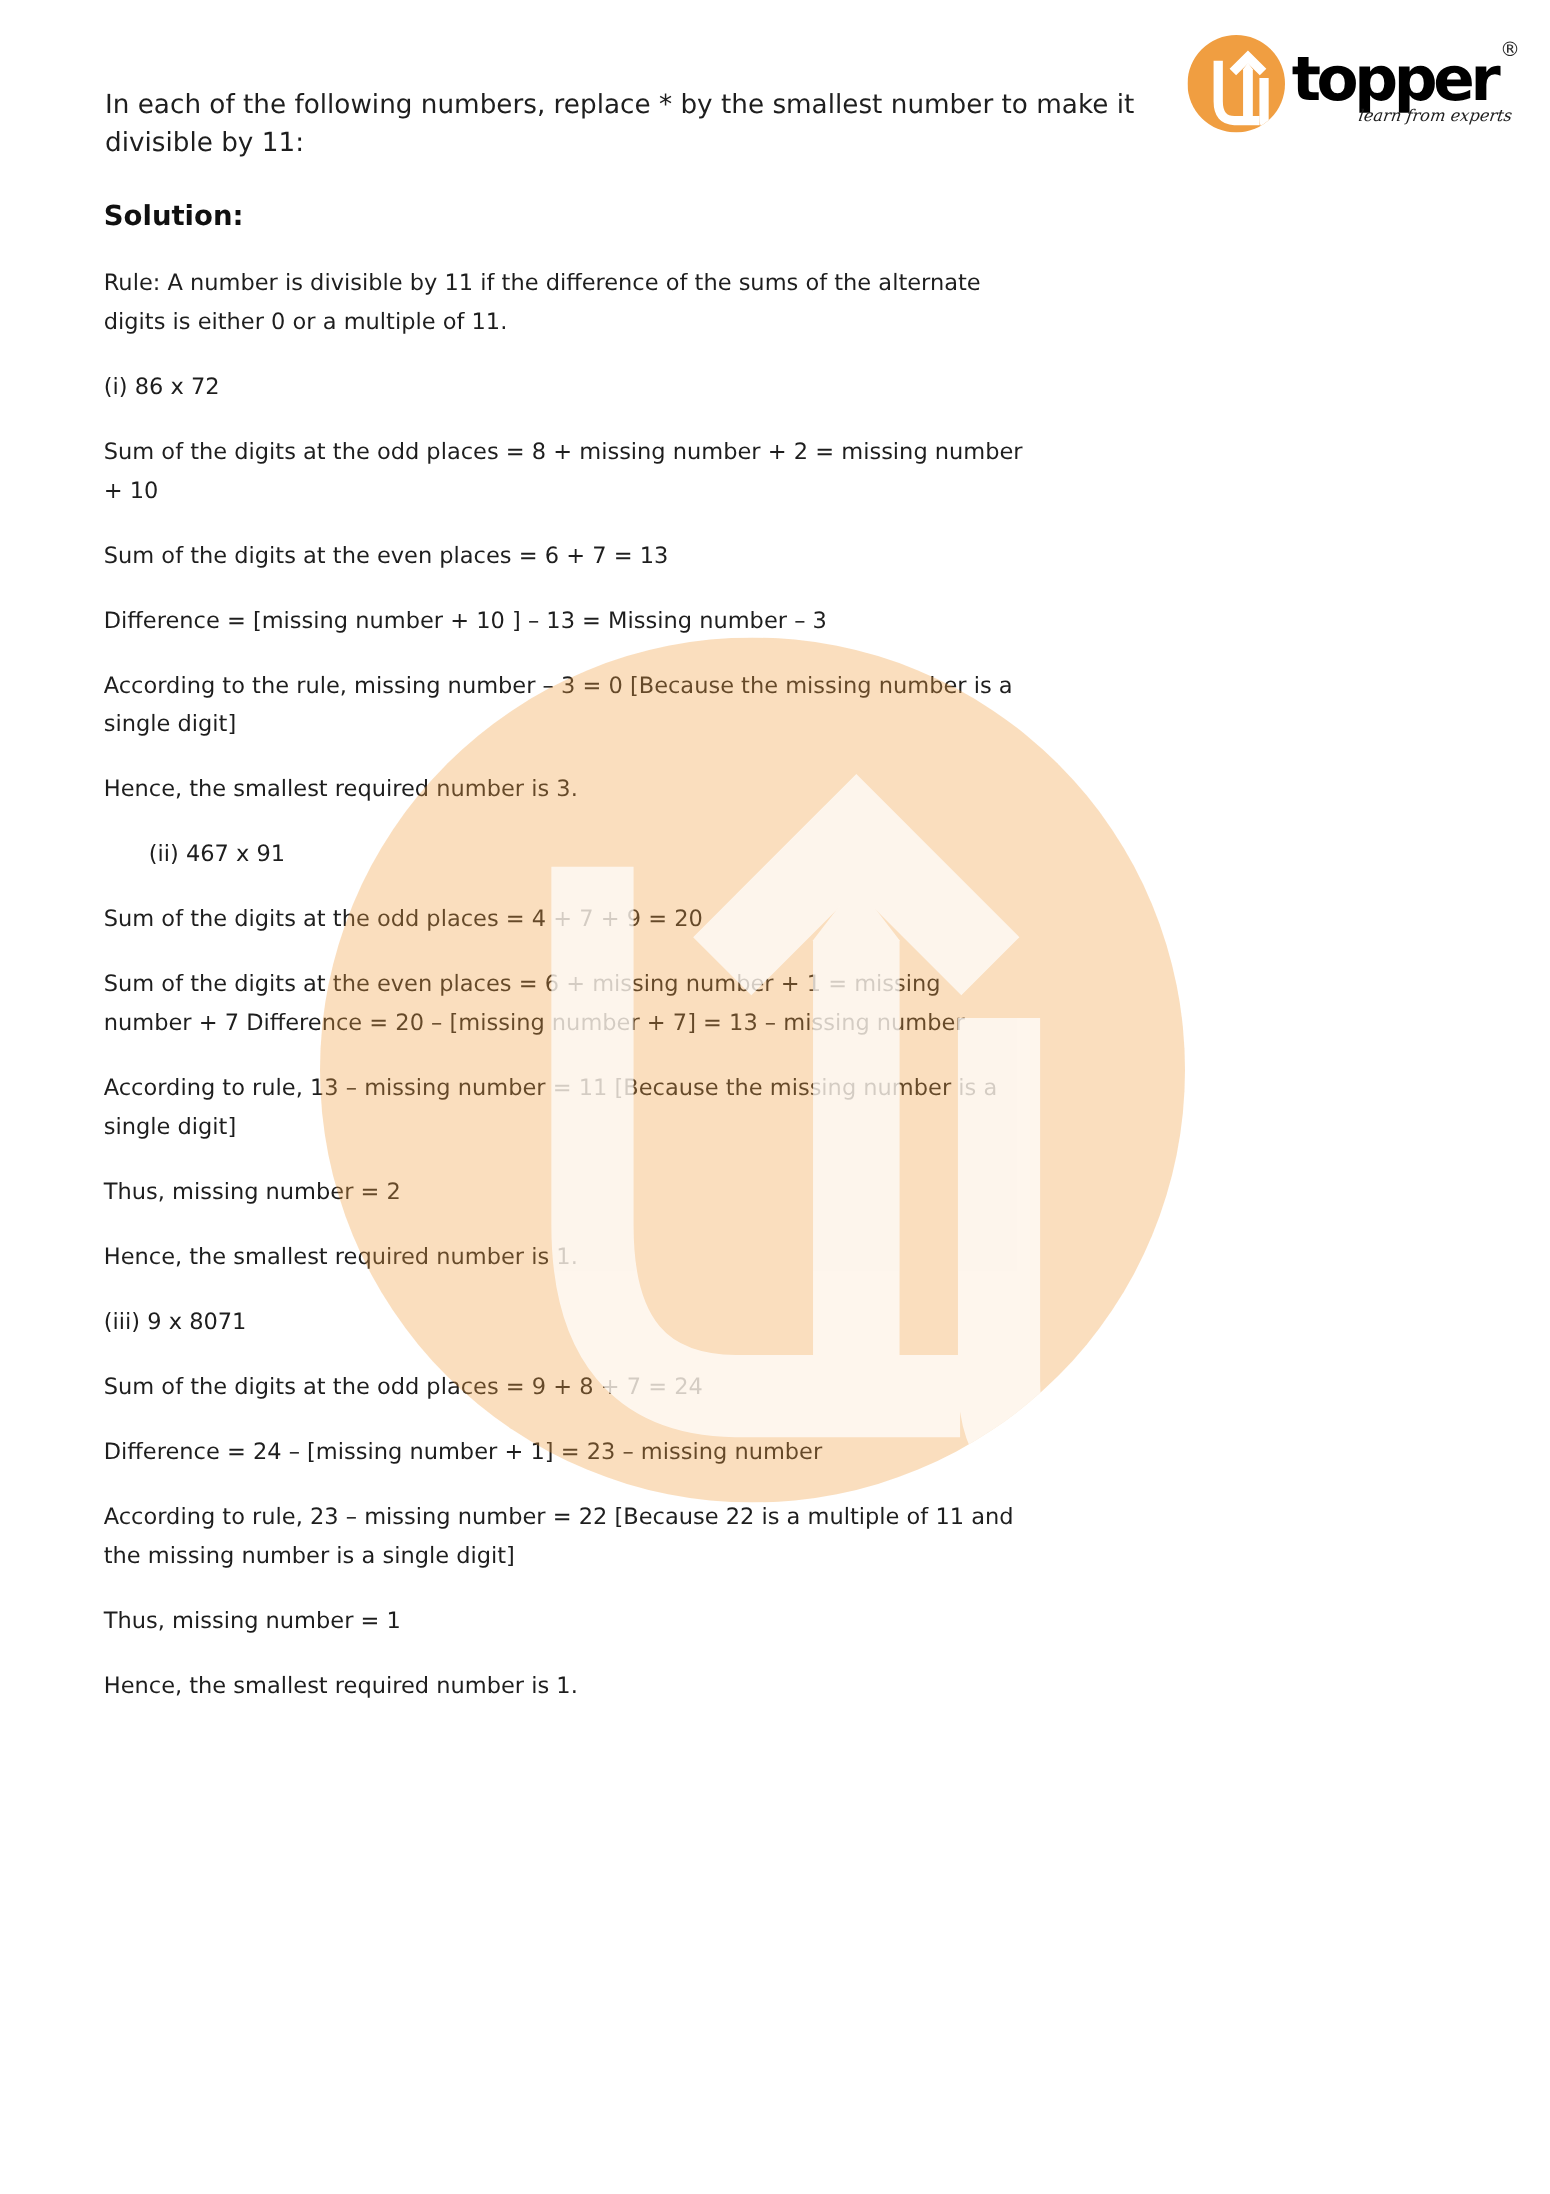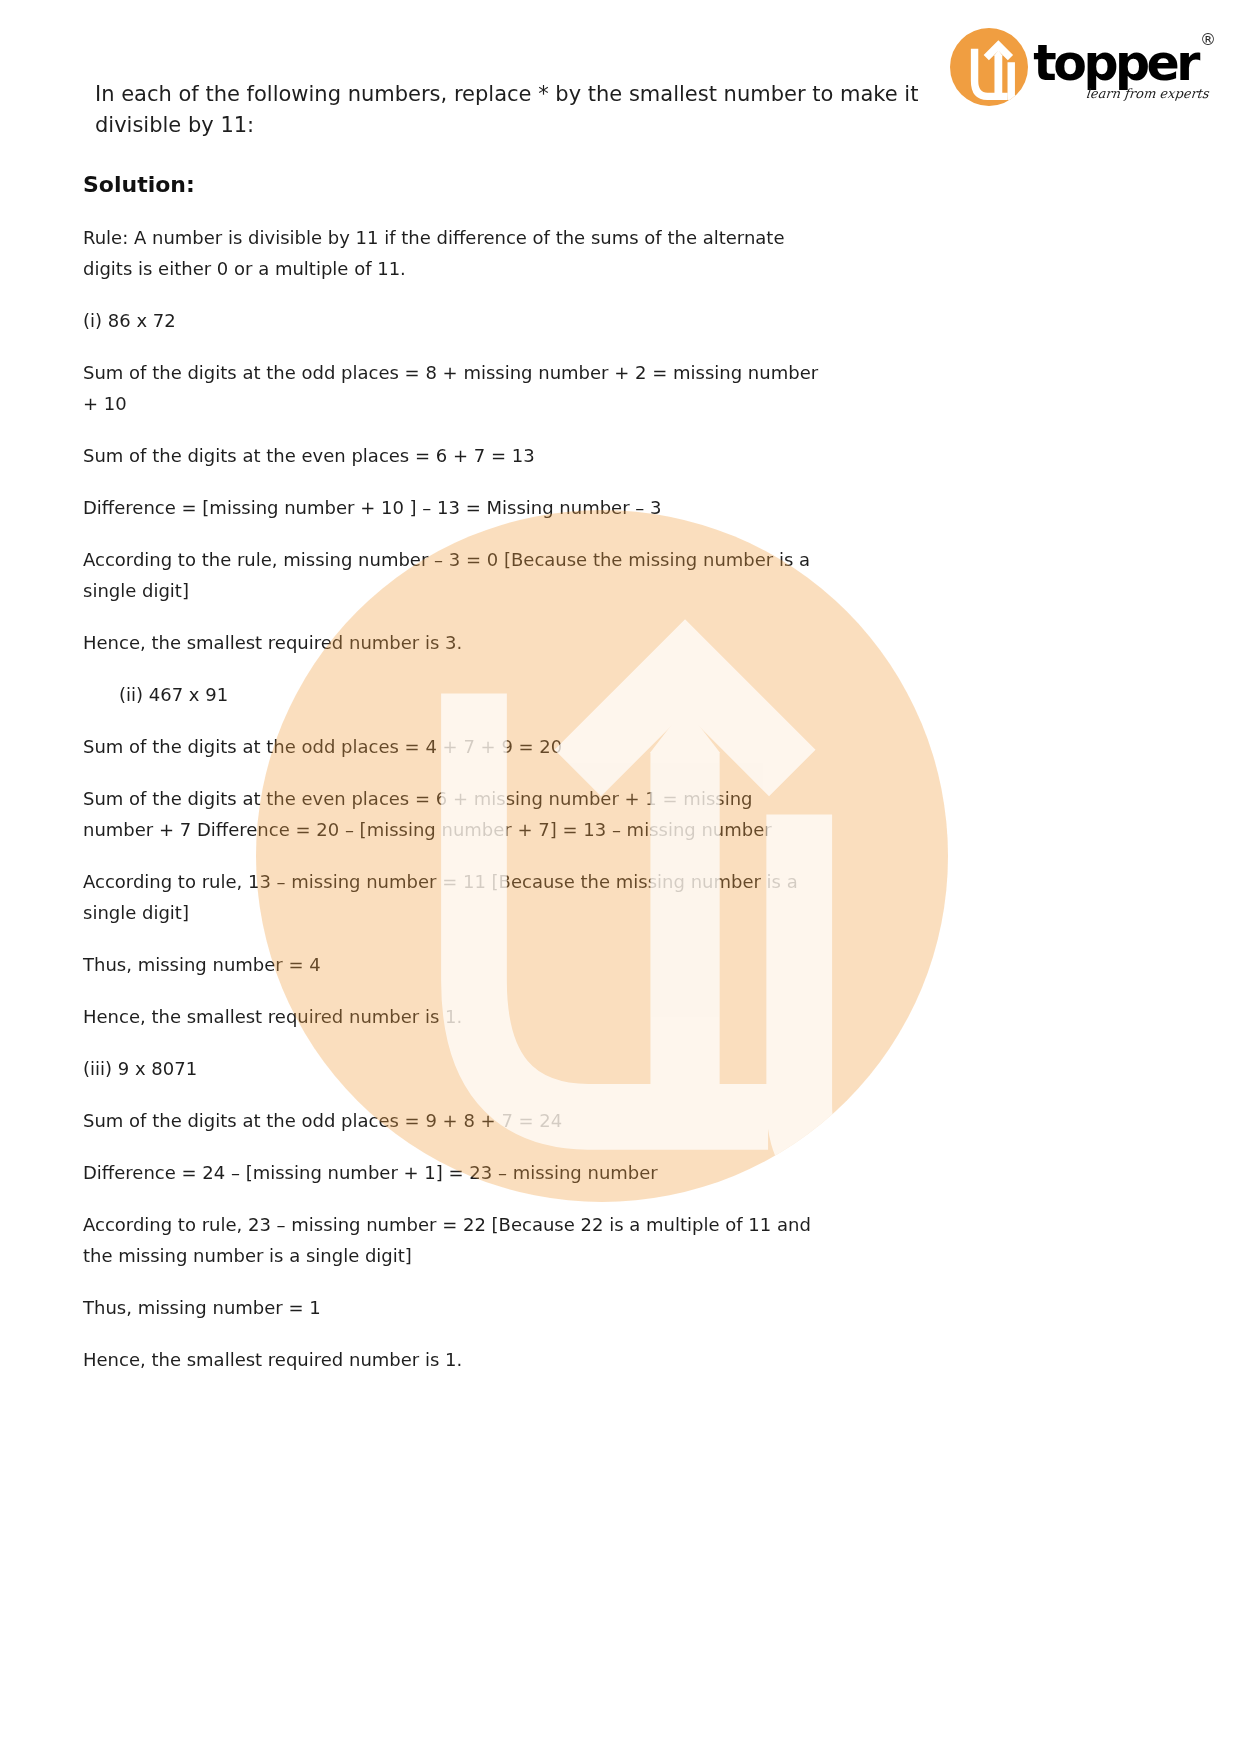--- a/index.html
+++ b/index.html
@@ -55,21 +55,21 @@
   .content {
     position: relative;
     z-index: 1;
     padding: 67px 0 0 83px;
     width: 1010px;
   }
   .question {
     white-space: pre-line;
     font-size: 21px;
     line-height: 31px;
-    margin: 12px;
+    margin: 1px;
   }
   .solution-heading {
     font-size: 22px;
     line-height: 32px;
     font-weight: bold;
     margin: 28px 0 12px 0;
     color: #111111;
   }
   .para {
     white-space: pre-line;
@@ -136,21 +136,21 @@
         <p class="para">Difference = [missing number + 10 ] – 13 = Missing number – 3</p>
         <p class="para">According to the rule, missing number – 3 = 0 [Because the missing number is a
 single digit]</p>
         <p class="para">Hence, the smallest required number is 3.</p>
         <p class="para"><b>(ii)</b> 467 x 91</p>
         <p class="para">Sum of the digits at the odd places = 4 + 7 + 9 = 20</p>
         <p class="para">Sum of the digits at the even places = 6 + missing number + 1 = missing
 number + 7 Difference = 20 – [missing number + 7] = 13 – missing number</p>
         <p class="para">According to rule, 13 – missing number = 11 [Because the missing number is a
 single digit]</p>
-        <p class="para">Thus, missing number = 4</p>
+        <p class="para">Thus, missing number = 2</p>
         <p class="para">Hence, the smallest required number is 1.</p>
         <p class="para">(iii) 9 x 8071</p>
         <p class="para">Sum of the digits at the odd places = 9 + 8 + 7 = 24</p>
         <p class="para">Difference = 24 – [missing number + 1] = 23 – missing number</p>
         <p class="para">According to rule, 23 – missing number = 22 [Because 22 is a multiple of 11 and
 the missing number is a single digit]</p>
         <p class="para">Thus, missing number = 1</p>
         <p class="para">Hence, the smallest required number is 1.</p>
       </div>
   </div>

